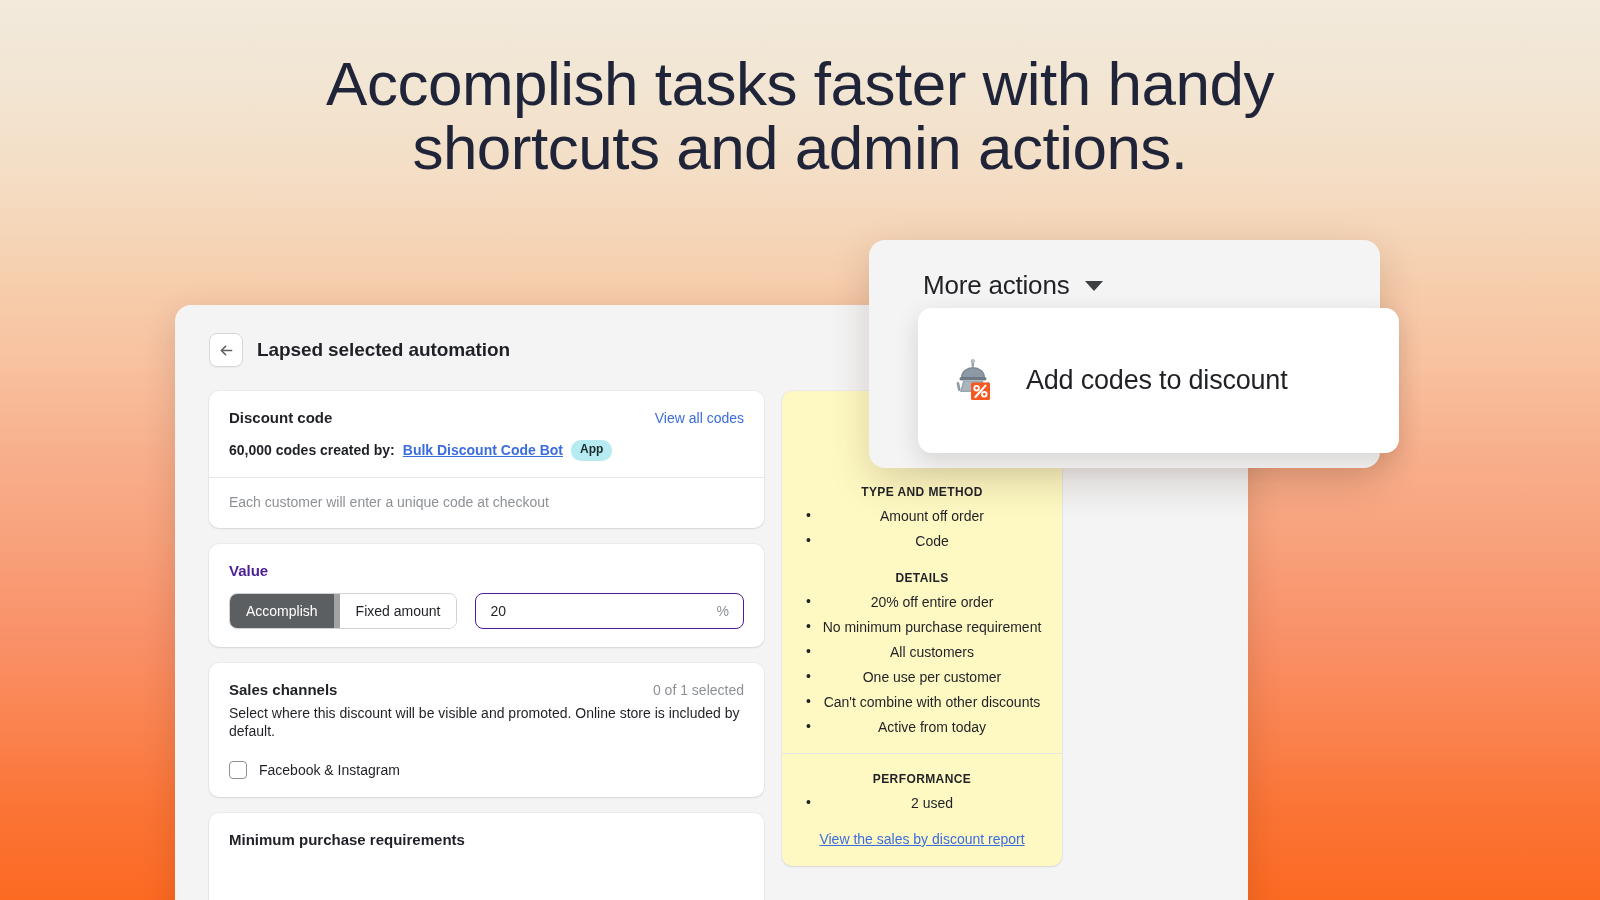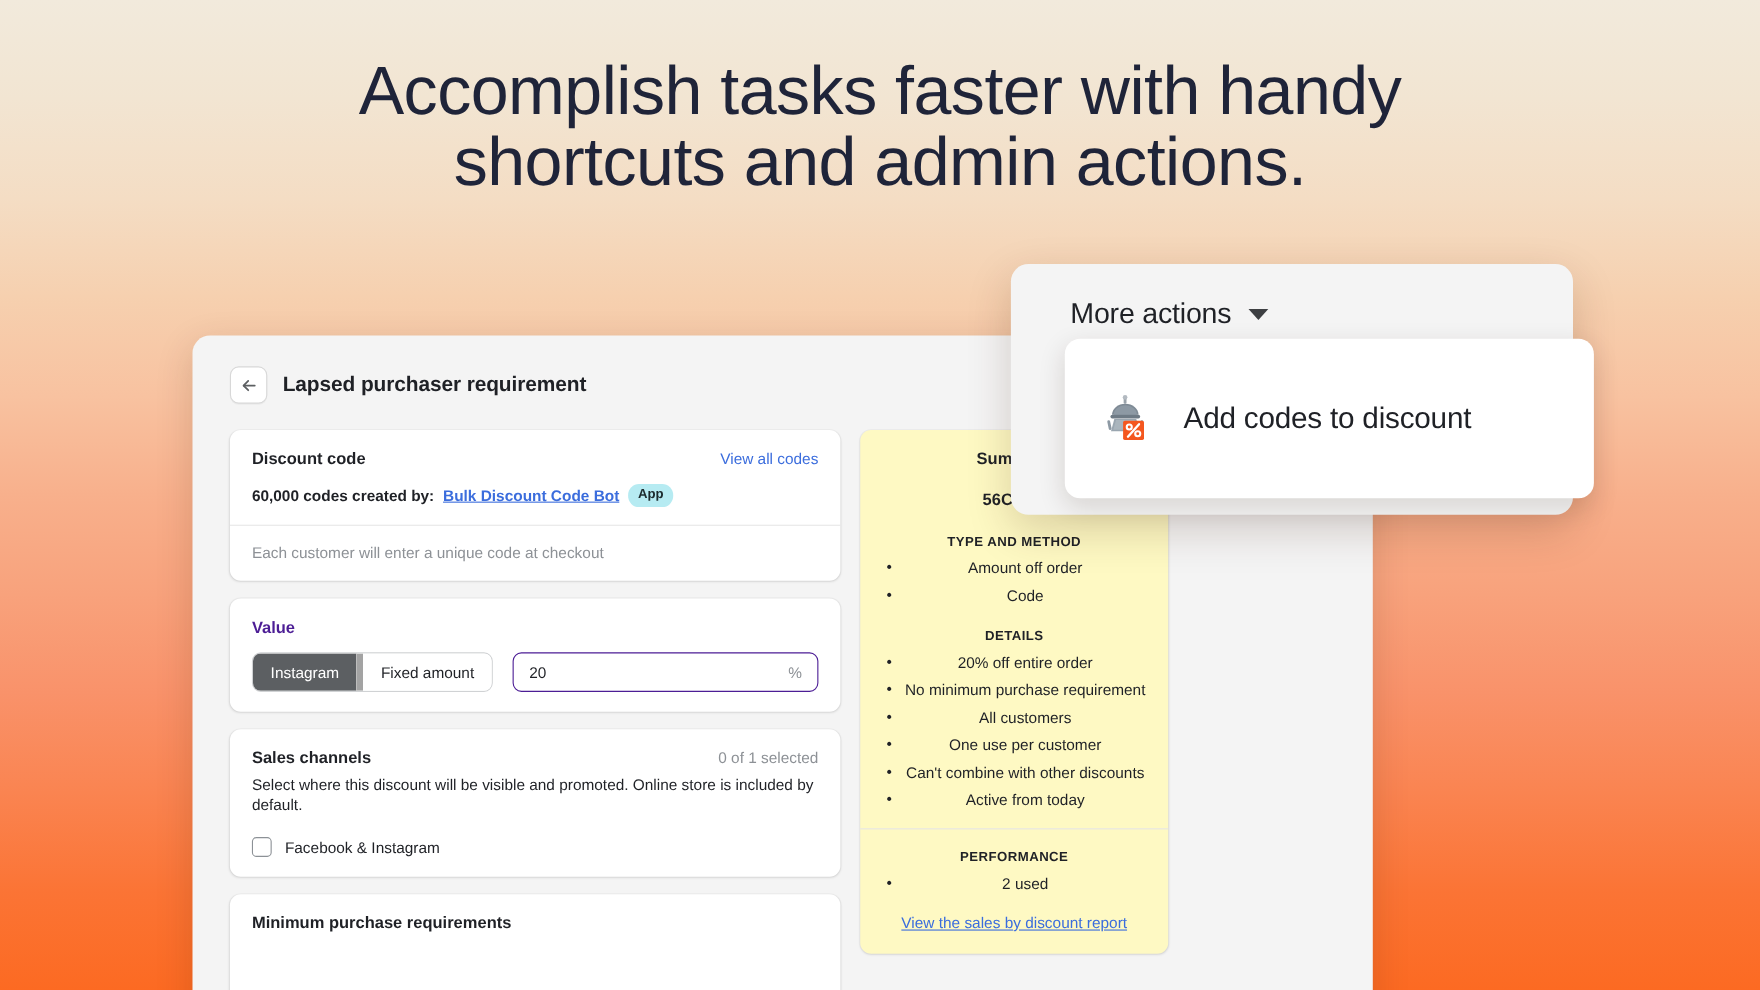--- a/index.html
+++ b/index.html
@@ -228,21 +228,21 @@
     margin-top: 20px;
     font-size: 14px;
     color: #3b6ddd;
     text-decoration: underline;
     cursor: pointer;
   }
 
   
   .more-panel {
     position: absolute;
-    left: 919px; top: 240px;
+    left: 869px; top: 240px;
     width: 511px; height: 228px;
     background: #f4f4f4;
     border-radius: 16px;
     box-shadow: 0 14px 40px rgba(60,30,10,0.18);
     z-index: 5;
   }
   .more-actions-btn {
     display: flex; align-items: center; gap: 16px;
     padding: 30px 0 0 54px;
     cursor: pointer;
@@ -287,21 +287,21 @@
 
 <div class="admin-window">
 
   <div class="window-header">
     <div class="back-btn">
       <svg width="17" height="17" viewBox="0 0 20 20" aria-hidden="true">
         <path d="M9 5 L4 10 L9 15" fill="none" stroke="#5c5f62" stroke-width="1.9" stroke-linecap="round" stroke-linejoin="round"></path>
         <path d="M4.3 10 H16" fill="none" stroke="#5c5f62" stroke-width="1.9" stroke-linecap="round"></path>
       </svg>
     </div>
-    <div class="page-title">Lapsed purchaser requirement</div>
+    <div class="page-title">Lapsed selected automation</div>
   </div>
 
   <div class="window-body">
 
     <div class="col-main">
 
       <div class="card">
         <div class="card-row-head">
           <div class="card-title">Discount code</div>
           <a class="link">View all codes</a>
@@ -312,21 +312,21 @@
           <span class="badge-app">App</span>
         </div>
         <div class="card-divider"></div>
         <div class="muted-row">Each customer will enter a unique code at checkout</div>
       </div>
 
       <div class="card card-pad">
         <div class="value-title">Value</div>
         <div class="value-row">
           <div class="segmented">
-            <div class="seg active">Instagram</div>
+            <div class="seg active">Accomplish</div>
             <div class="seg">Fixed amount</div>
           </div>
           <div class="num-input">
             <span>20</span>
             <span class="suffix">%</span>
           </div>
         </div>
       </div>
 
       <div class="card card-pad">

